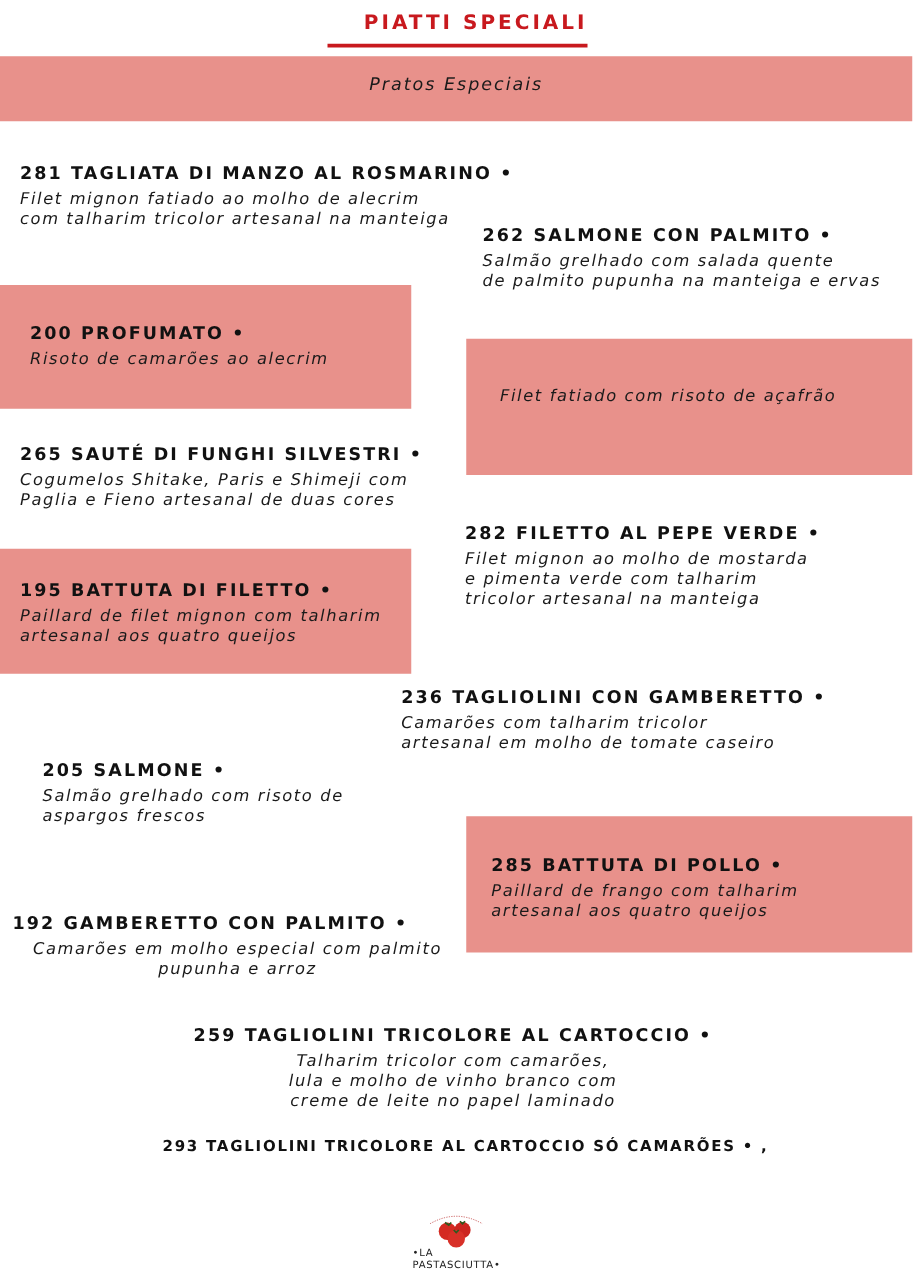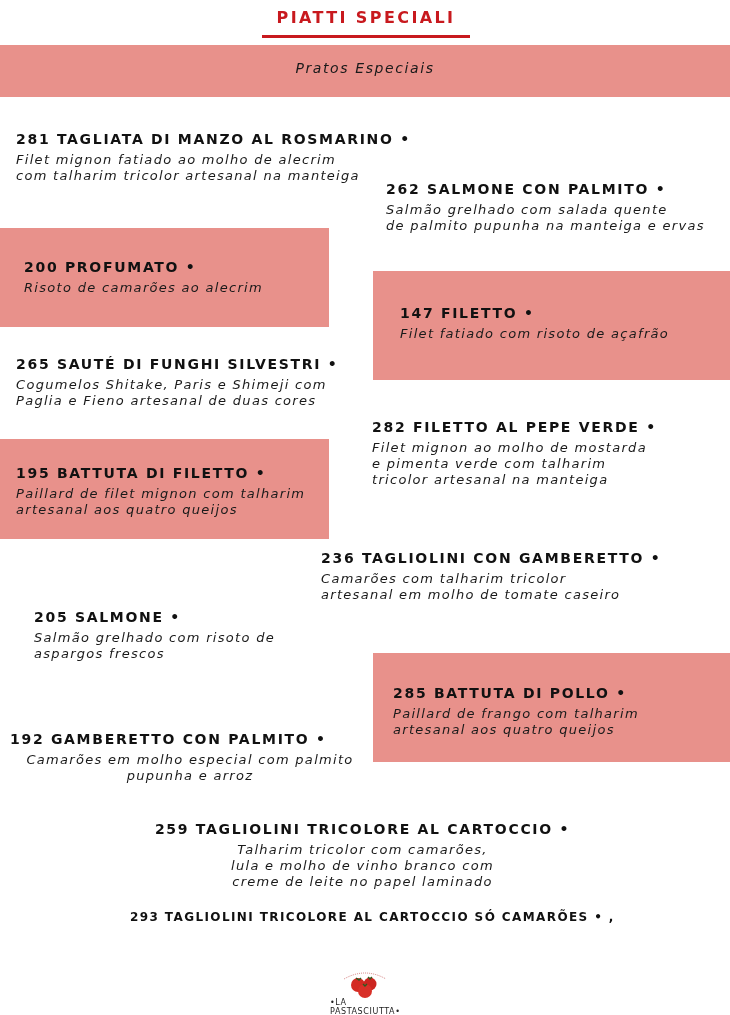--- a/index.html
+++ b/index.html
@@ -1,18 +1,18 @@
 <!DOCTYPE html>
 <html><head>
 <meta charset="utf-8">
 <style>
   html, body { margin: 0; padding: 0; background: #ffffff; }
   body { width: 730px; height: 1015px; position: relative; overflow: hidden;
          font-family: "DejaVu Sans", sans-serif; color: #111; }
-  .title { position: absolute; left: 262px; top: 8px; width: 208px; text-align: center;
+  .title { position: absolute; left: 262px; top: 8px; width: 208px; text-align: right;
            color: #c8191e; font-weight: bold; font-size: 16px; letter-spacing: 2.4px; }
   .title-rule { position: absolute; left: 262px; top: 35px; width: 208px; height: 3px; background: #c8191e; }
   .banner { position: absolute; left: 0; top: 45px; width: 730px; height: 52px; background: #e8918b; }
   .banner-text { position: absolute; left: 0; width: 730px; top: 15px; text-align: center;
                  font-style: italic; font-size: 14px; letter-spacing: 1.6px; color: #1a1a1a; }
   .box { position: absolute; background: #e8918b; }
   .item { position: absolute; }
   .item .name { font-weight: bold; font-size: 14px; letter-spacing: 1.7px; color: #111; white-space: nowrap; }
   .item .desc { font-style: italic; font-size: 13px; letter-spacing: 1.3px; line-height: 16px;
                 color: #1a1a1a; white-space: pre; margin-top: 5px; }
@@ -47,21 +47,20 @@
   <div class="desc">Salmão grelhado com salada quente
 de palmito pupunha na manteiga e ervas</div>
 </div>
 
 <div class="item" style="left:24px;top:259px;">
   <div class="name">200 PROFUMATO •</div>
   <div class="desc">Risoto de camarões ao alecrim</div>
 </div>
 
 <div class="item" style="left:400px;top:305px;">
-  <div class="name">147 FILETTO •</div>
   <div class="desc">Filet fatiado com risoto de açafrão</div>
 </div>
 
 <div class="item" style="left:16px;top:356px;">
   <div class="name">265 SAUTÉ DI FUNGHI SILVESTRI •</div>
   <div class="desc">Cogumelos Shitake, Paris e Shimeji com
 Paglia e Fieno artesanal de duas cores</div>
 </div>
 
 <div class="item" style="left:372px;top:419px;">

